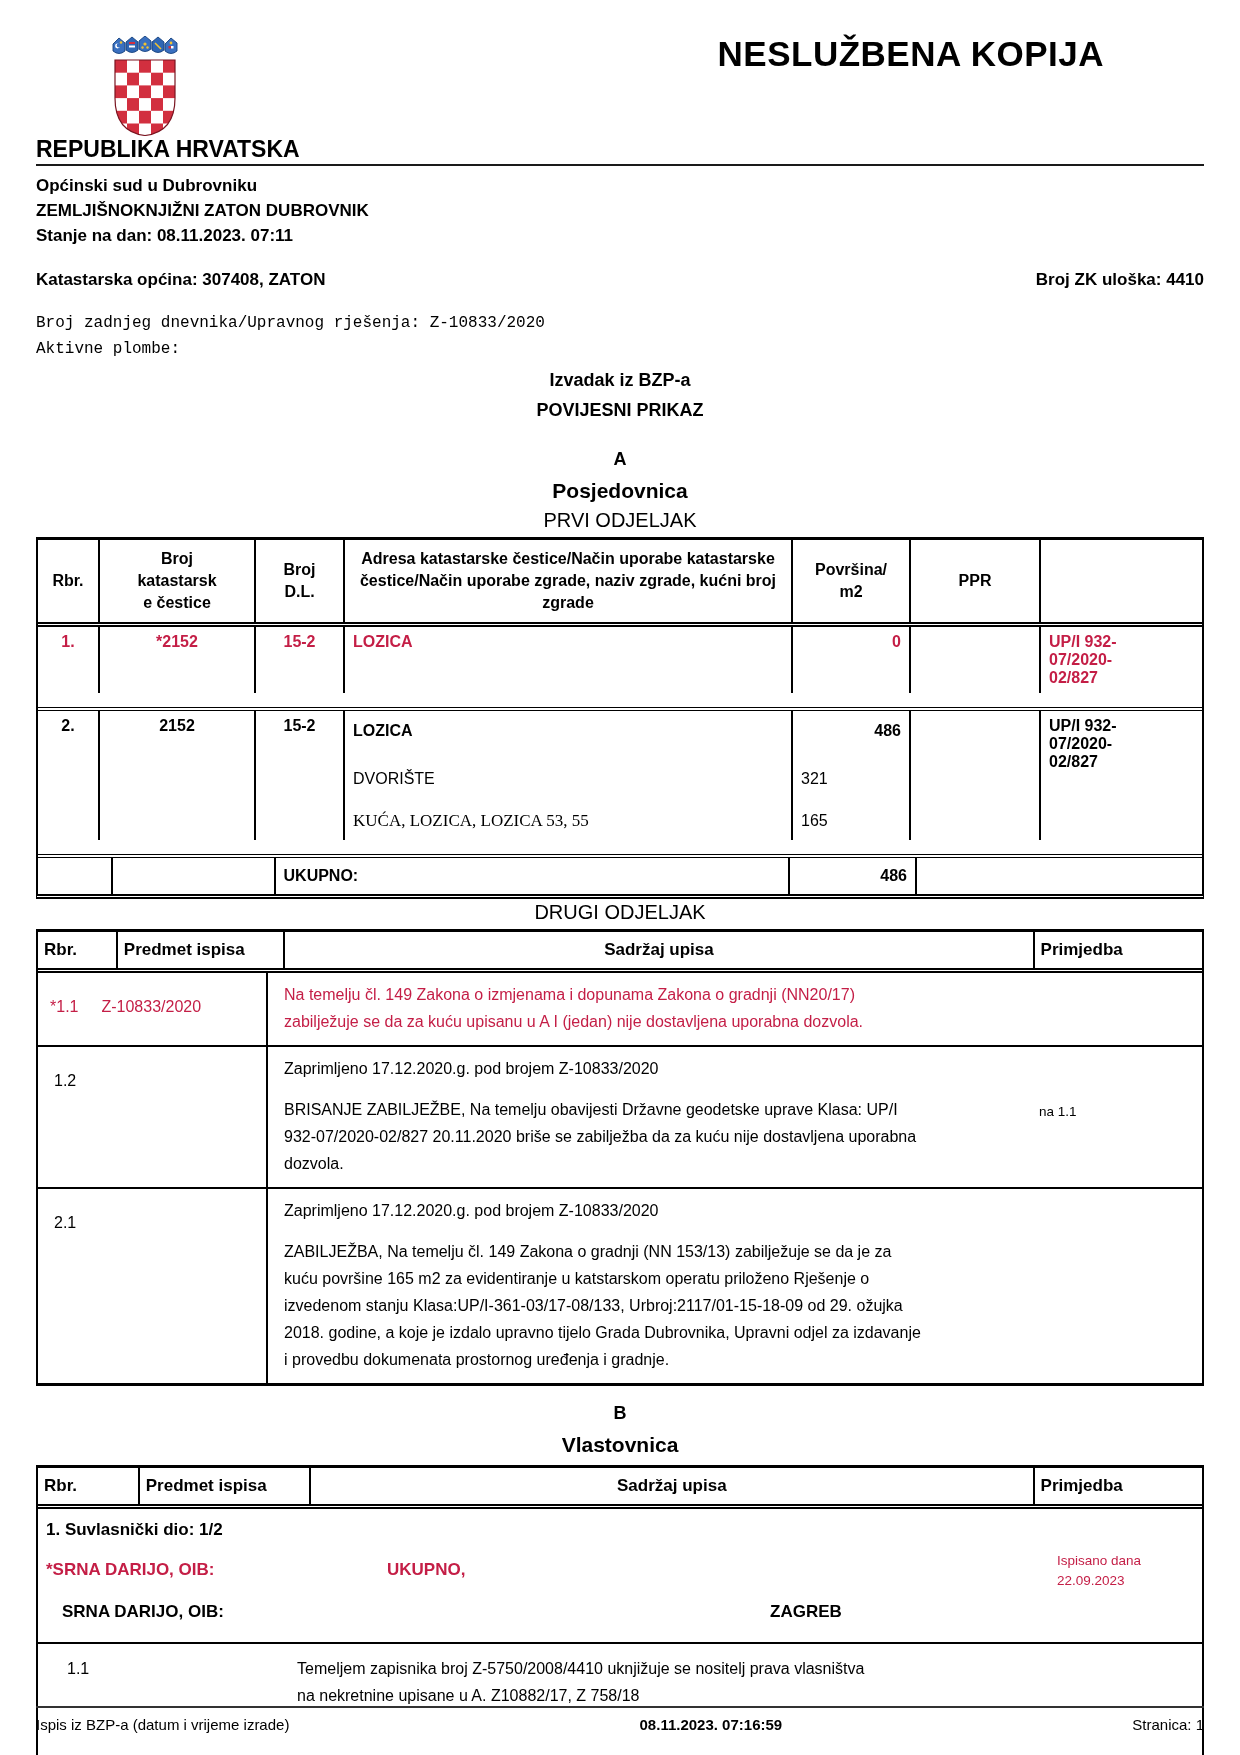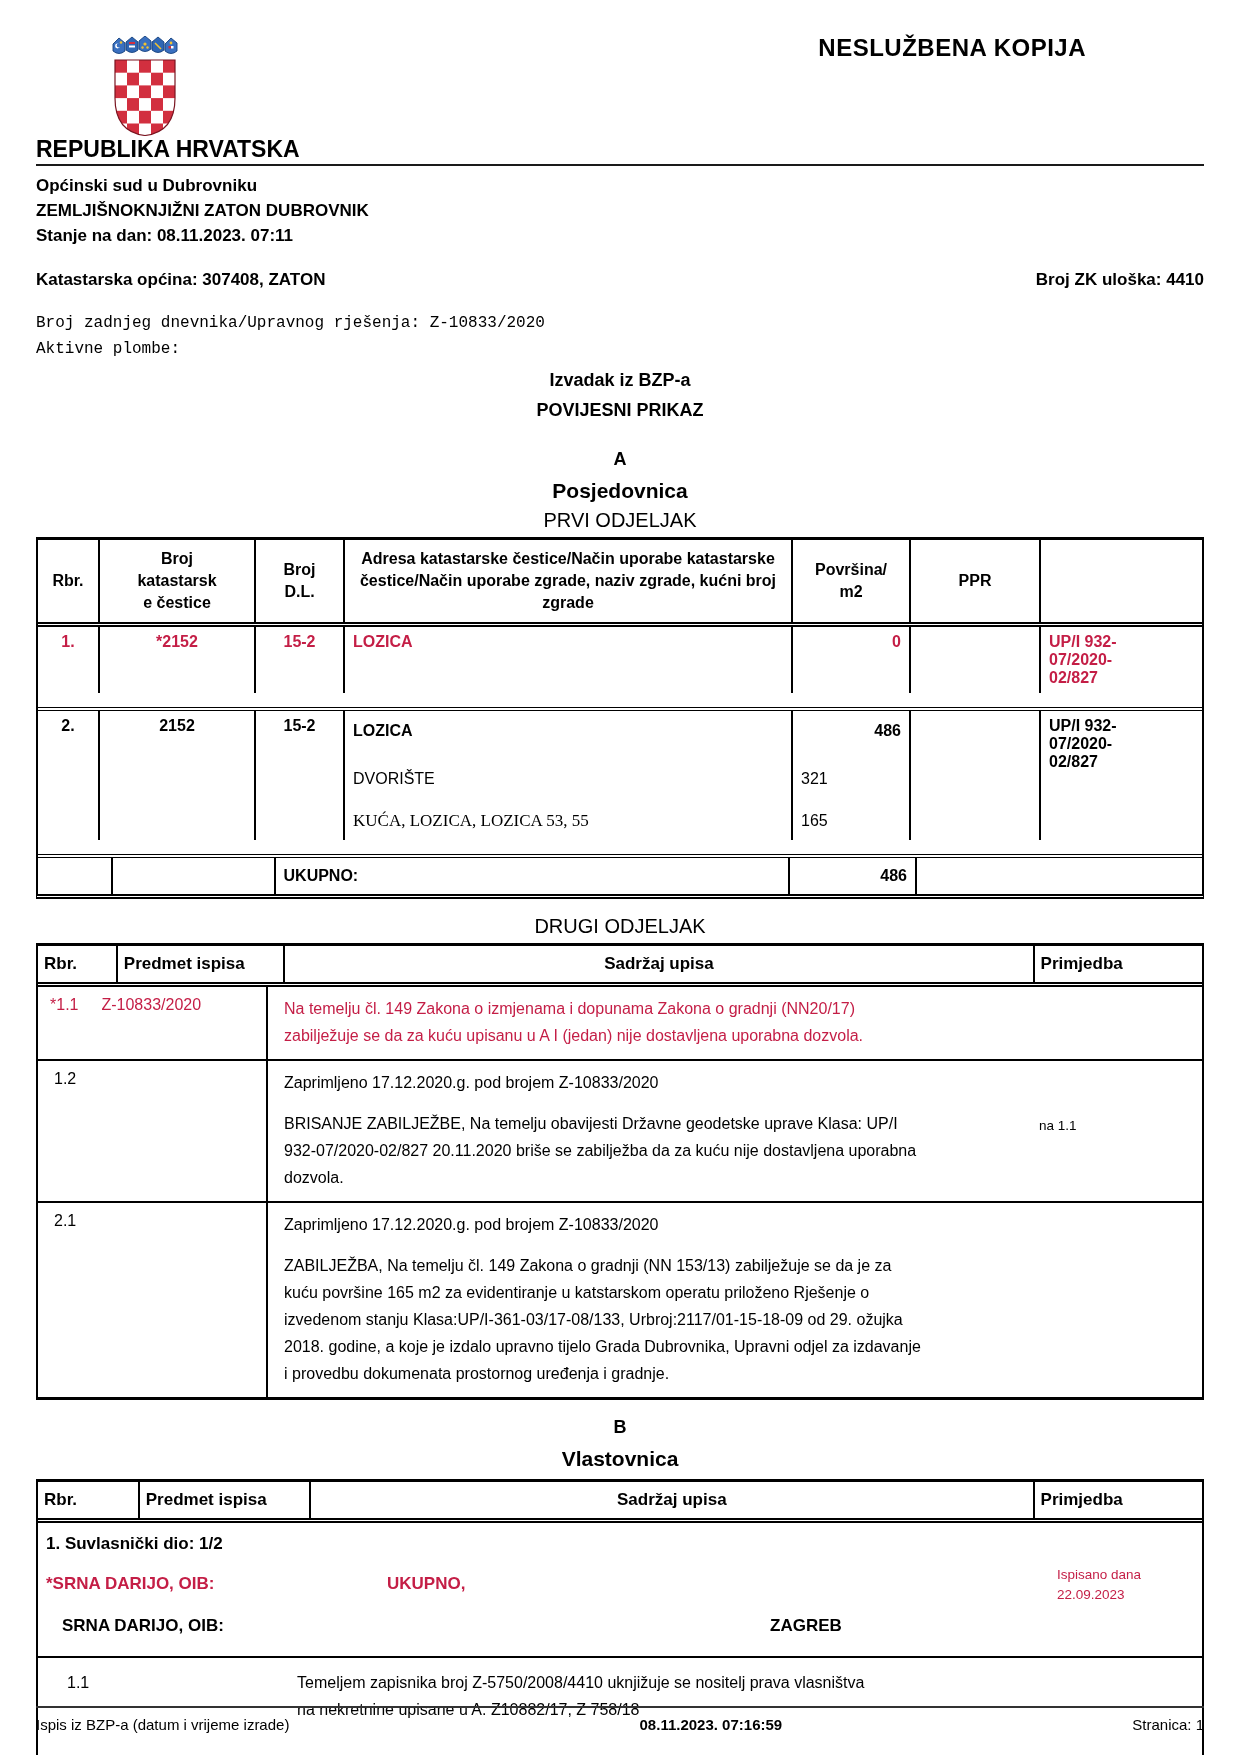--- a/index.html
+++ b/index.html
@@ -6,21 +6,21 @@
   .page{
     position:relative;width:1240px;height:1755px;background:#fff;overflow:hidden;
     font-family:"Liberation Sans",sans-serif;color:#000;box-sizing:border-box;
     padding:36px 36px 0 36px;
   }
   .red{color:#c41e46;}
   .b{font-weight:bold;}
   .blk{display:block;}
 
   
-  .copy-label{position:absolute;top:34px;right:154px;font-size:24px;font-weight:bold;letter-spacing:.5px;text-align:right;}
+  .copy-label{position:absolute;top:34px;right:136px;font-size:35px;font-weight:bold;letter-spacing:.5px;text-align:right;}
   .coat{margin-left:76px;width:66px;height:100px;}
   .country{font-size:23px;font-weight:bold;margin-top:3px;line-height:20px;}
   .rule{border-top:2px solid #1a1a1a;margin-top:5px;}
   .court{margin-top:7px;font-size:17px;font-weight:bold;line-height:25px;}
   .meta-row{display:flex;justify-content:space-between;margin-top:21px;font-size:17px;font-weight:bold;line-height:22px;}
   .journal{margin-top:19px;font-size:16px;line-height:26px;font-family:Liberation Mono, monospace;}
   .center{text-align:center;}
   .doc-title{margin-top:3px;font-size:18px;font-weight:bold;line-height:30px;}
   .doc-sub{font-size:18px;font-weight:bold;line-height:30px;}
   .sec-letter{margin-top:19px;font-size:18px;font-weight:bold;line-height:30px;}
@@ -50,21 +50,21 @@
   .r1pad{padding-bottom:14px;}
   .uk{padding:5px 8px;font-size:16px;line-height:26px;}
 
   
   .tblD{border:2px solid #000;border-top-width:3px;border-bottom:3px solid #000;margin-top:4px;}
   .tblB{border:2px solid #000;border-top-width:3px;border-bottom:none;margin-top:4px;}
   .hD{font-weight:bold;font-size:17px;display:flex;align-items:center;padding:8px 6px;line-height:20px;}
   .d1{width:69px;} .d2{width:161px;} .d3{width:771px;justify-content:center;} .d4{width:163px;}
   .b1{width:92px;} .b2{width:165px;} .b3{width:744px;justify-content:center;} .b4{width:163px;}
   .drow{position:relative;display:flex;font-size:16px;}
-  .dleft{width:230px;box-sizing:border-box;border-right:2px solid #000;padding-top:4px;line-height:27px;}
+  .dleft{width:230px;box-sizing:border-box;border-right:2px solid #000;padding-top:20px;line-height:27px;}
   .dmain{flex:1;padding:8px 0 10px 16px;line-height:27px;}
   .dmain p{margin:0;max-width:640px;}
   .gap{height:14px;}
   .rbr-in{display:inline-block;width:47px;padding-left:12px;}
   .rbr-solo{padding-left:16px;}
   .note{position:absolute;left:1001px;top:56px;font-size:13.5px;line-height:17px;}
 
   
   .brow{position:relative;box-sizing:border-box;font-size:17px;}
   .share-line{padding:7px 0 0 8px;font-weight:bold;line-height:28px;font-size:17px;}
@@ -220,21 +220,21 @@
 
     <div class="rowf">
       <div class="uk cr a1"></div>
       <div class="uk cr a2"></div>
       <div class="uk cr b" style="width:537px;">UKUPNO:</div>
       <div class="uk cr a5 tr b">486</div>
       <div class="uk" style="width:291px;"></div>
     </div>
   </div>
 
-  <div class="center sec-part" style="margin-top:14px;">DRUGI ODJELJAK</div>
+  <div class="center sec-part" style="">DRUGI ODJELJAK</div>
 
   <div class="tblD">
     <div class="rowf hr-dbl">
       <div class="hD d1 cr">Rbr.</div>
       <div class="hD d2 cr">Predmet ispisa</div>
       <div class="hD d3 cr">Sadržaj upisa</div>
       <div class="hD d4">Primjedba</div>
     </div>
 
     <div class="drow hr-thin red">

